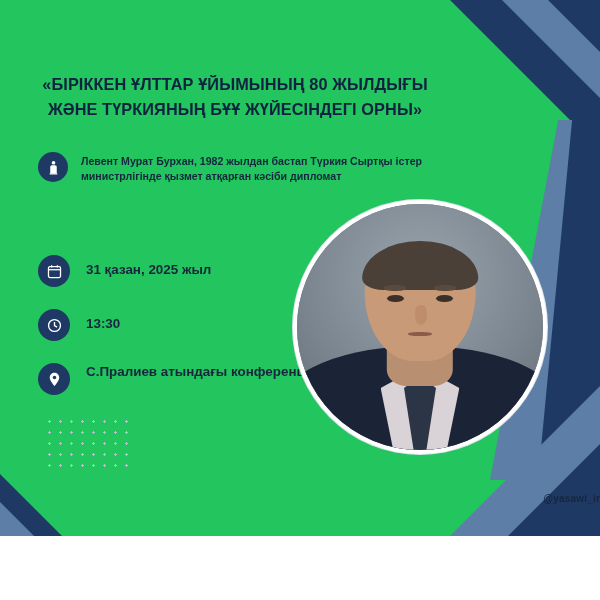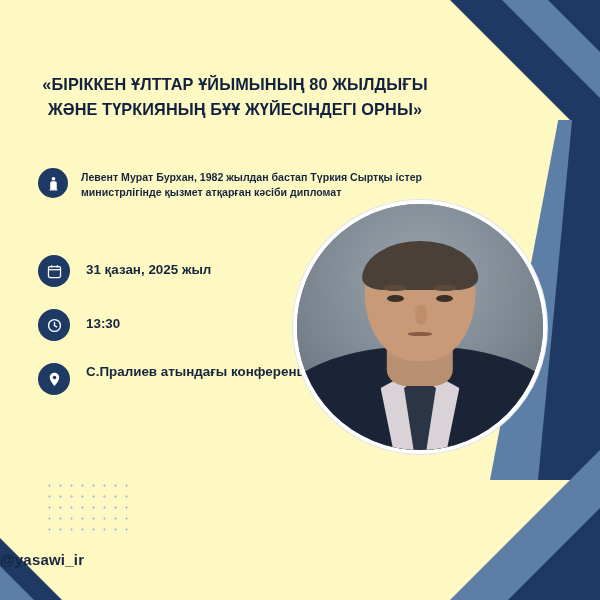--- a/index.html
+++ b/index.html
@@ -3,22 +3,22 @@
 <meta charset="utf-8">
 <style>
   html, body {
     margin: 0;
     padding: 0;
     background: #ffffff;
   }
   .poster {
     position: relative;
     width: 600px;
-    height: 600px;
-    background: #fef9c3;
+    height: 536px;
+    background: #22c55e;
     overflow: hidden;
     font-family: "Liberation Sans", sans-serif;
   }
 
   
   .shape {
     position: absolute;
     pointer-events: none;
   }
   .tr-navy {
@@ -118,21 +118,21 @@
     color: #10223f;
     font-size: 16.3px;
     font-weight: bold;
     line-height: 1.55;
     letter-spacing: .1px;
   }
 
   
   .speaker {
     position: absolute;
-    top: 168px;
+    top: 152px;
     left: 38px;
     width: 450px;
     display: flex;
     align-items: flex-start;
     gap: 13px;
   }
   .speaker-text {
     color: #16263f;
     font-size: 10.6px;
     font-weight: bold;
@@ -302,23 +302,23 @@
     background: #8d5a48;
     border-radius: 40%;
   }
 
   
   .handle {
     position: absolute;
     left: 0;
     right: 0;
     bottom: 32px;
-    text-align: left;
+    text-align: right;
     color: #16263f;
-    font-size: 15px;
+    font-size: 10px;
     font-weight: bold;
     letter-spacing: .2px;
   }
 </style>
 </head>
 <body>
 
 <div class="poster">
 
   <div class="shape tr-navy"></div>

